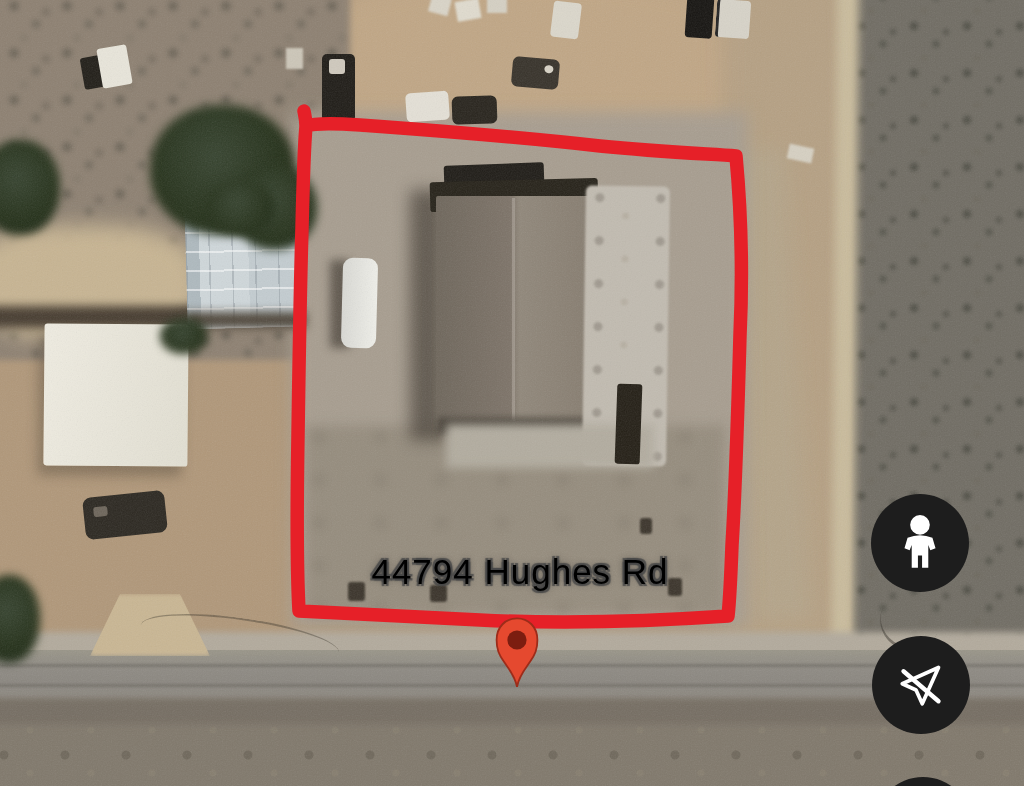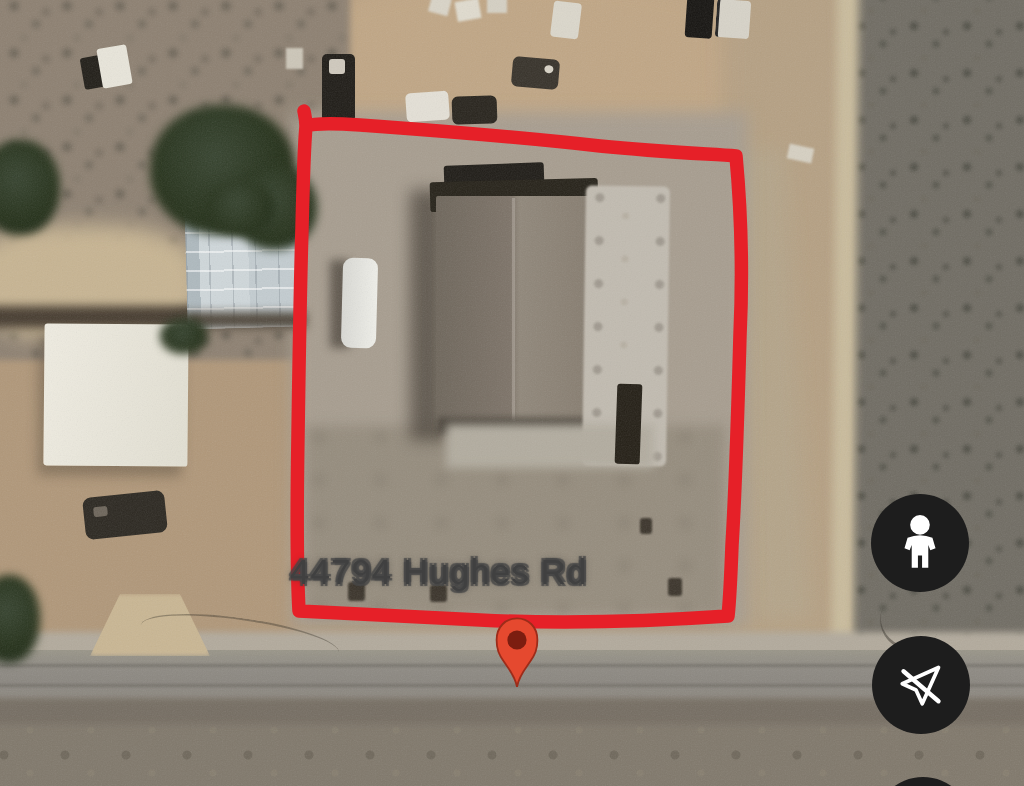--- a/index.html
+++ b/index.html
@@ -22,22 +22,22 @@
   }
   .mottle-soft{
     background-image:
       radial-gradient(circle at 14px 12px, rgba(60,54,44,.25) 0 4px, transparent 5px),
       radial-gradient(circle at 40px 30px, rgba(150,140,120,.25) 0 3px, transparent 4px);
     background-size:61px 43px;
   }
   .veh{position:absolute;}
   .mark{position:absolute;background:#3b342b;border-radius:3px;filter:blur(1px);}
   .address-label{
-    position:absolute;left:290px;top:552px;width:460px;
-    font-size:35px;letter-spacing:1px;color:#404040;font-weight:400;z-index:55;
+    position:absolute;left:290px;top:552px;width:460px;text-align:center;
+    font-size:35px;letter-spacing:1px;color:#000000;font-weight:400;z-index:55;
     text-shadow:-2px -2px 1px rgba(70,70,70,.85), 2px -2px 1px rgba(70,70,70,.85),
                 -2px 2px 1px rgba(70,70,70,.85), 2px 2px 1px rgba(70,70,70,.85),
                 0 0 7px rgba(40,40,40,.55);
   }
   .annotation-svg{position:absolute;inset:0;z-index:50;pointer-events:none;}
   .grain-svg{position:absolute;inset:0;z-index:40;pointer-events:none;}
   .pin-svg{position:absolute;left:493px;top:612px;z-index:60;cursor:pointer;}
   .ctl{
     position:absolute;width:98px;height:98px;border-radius:50%;
     background:#1d1d1d;border:none;padding:0;margin:0;cursor:pointer;

